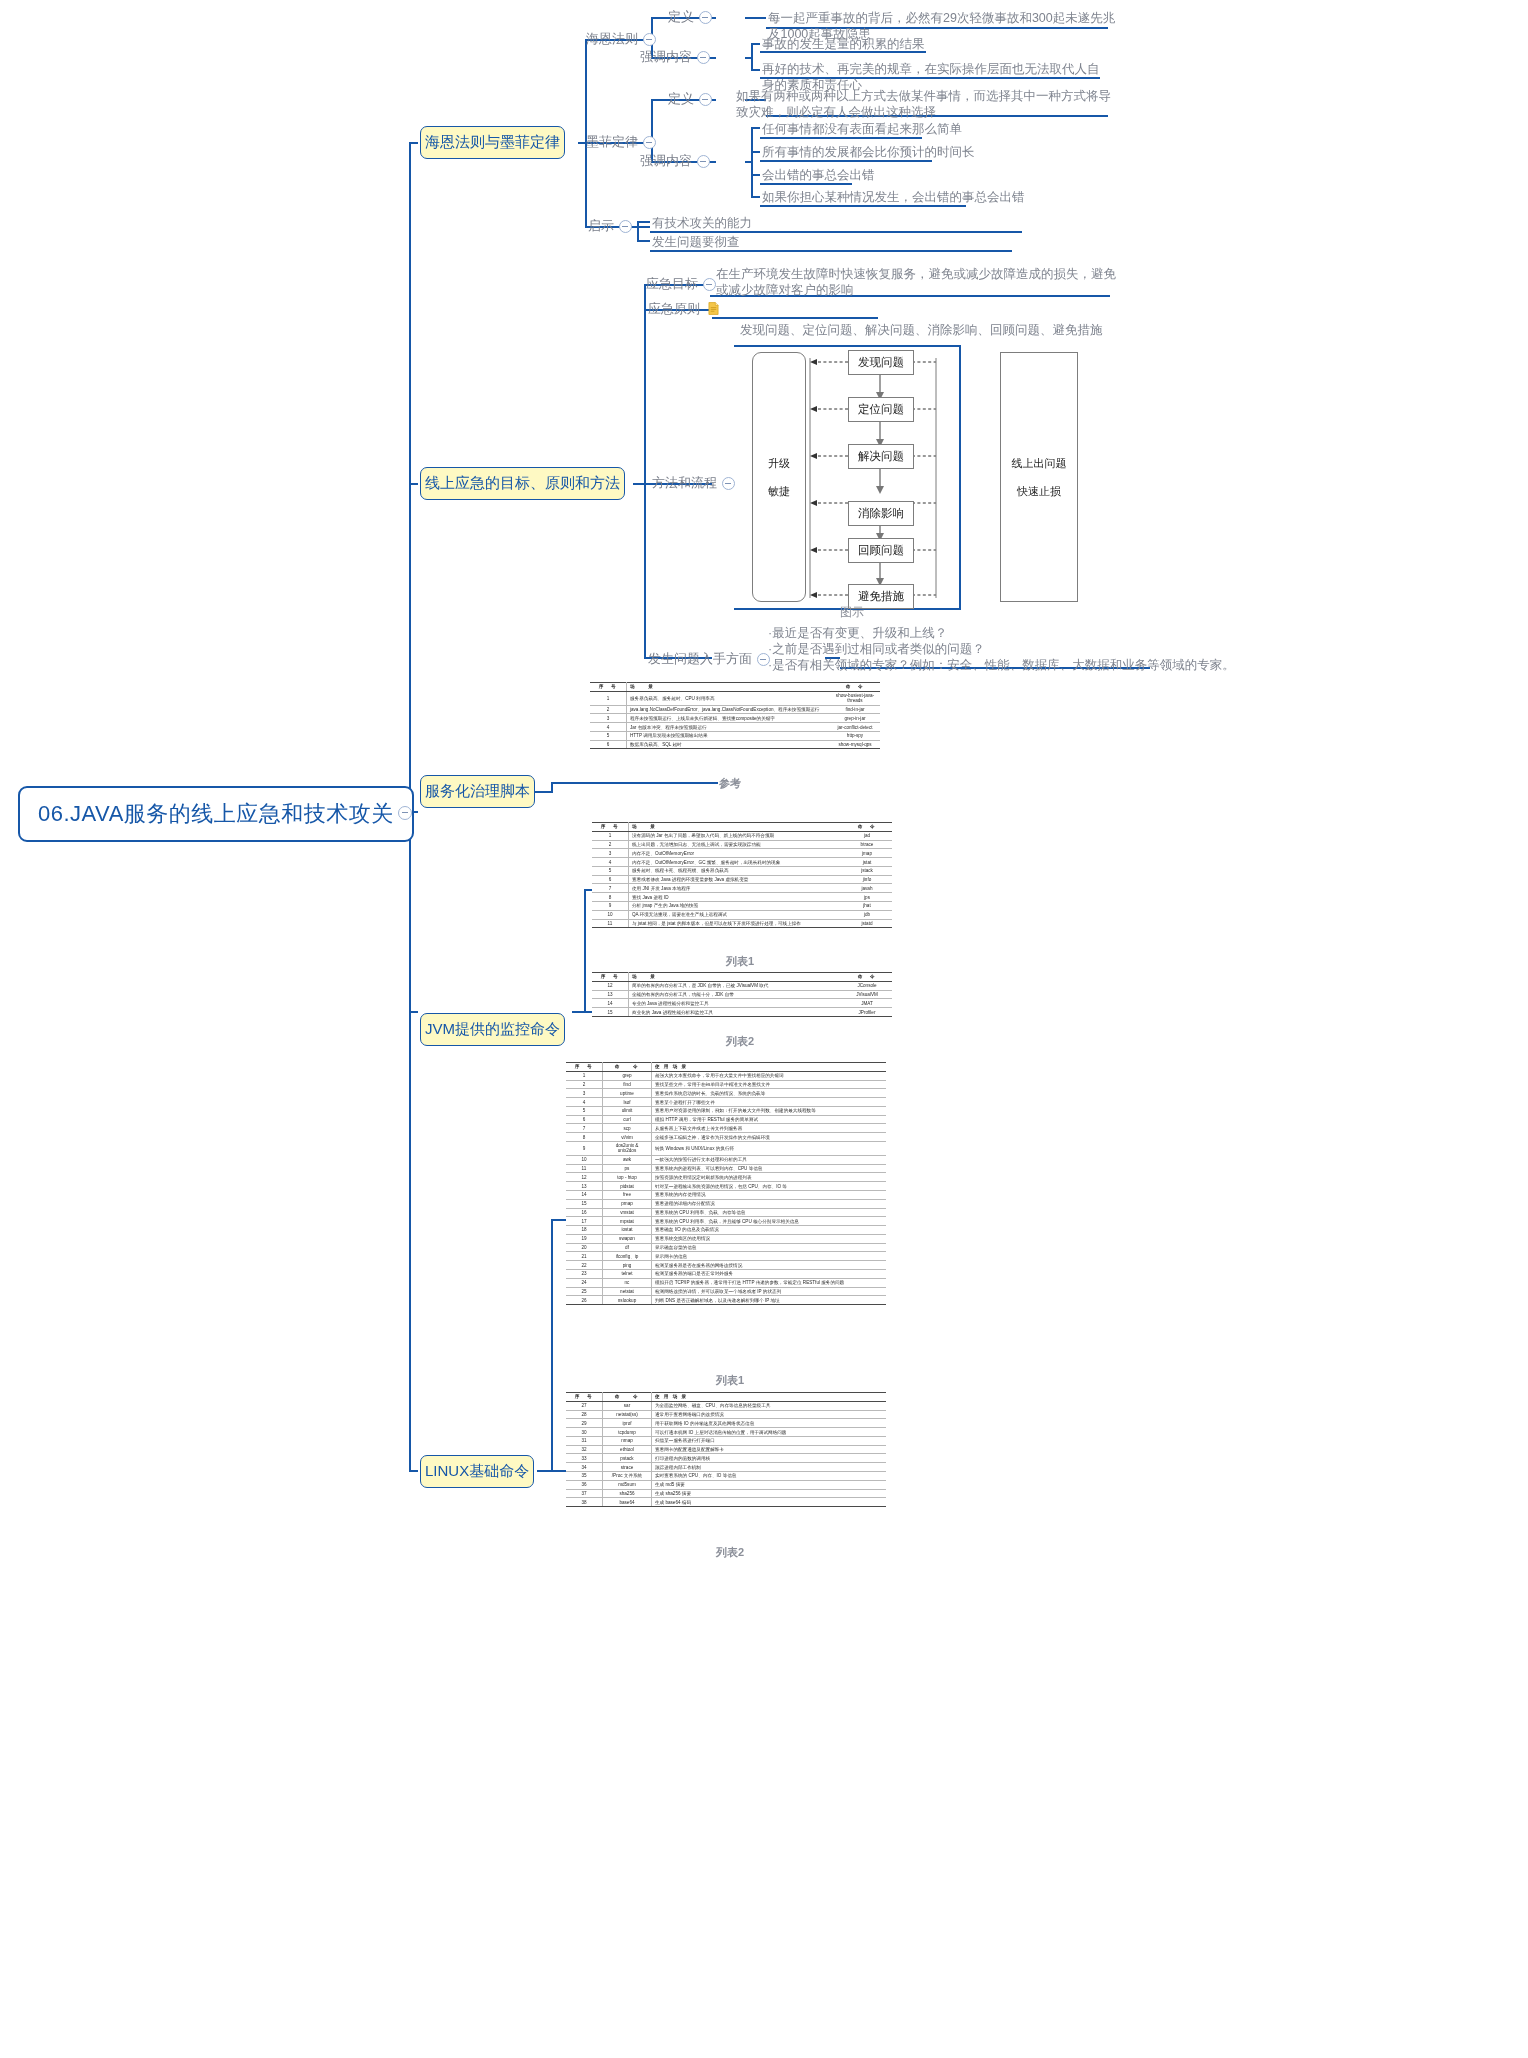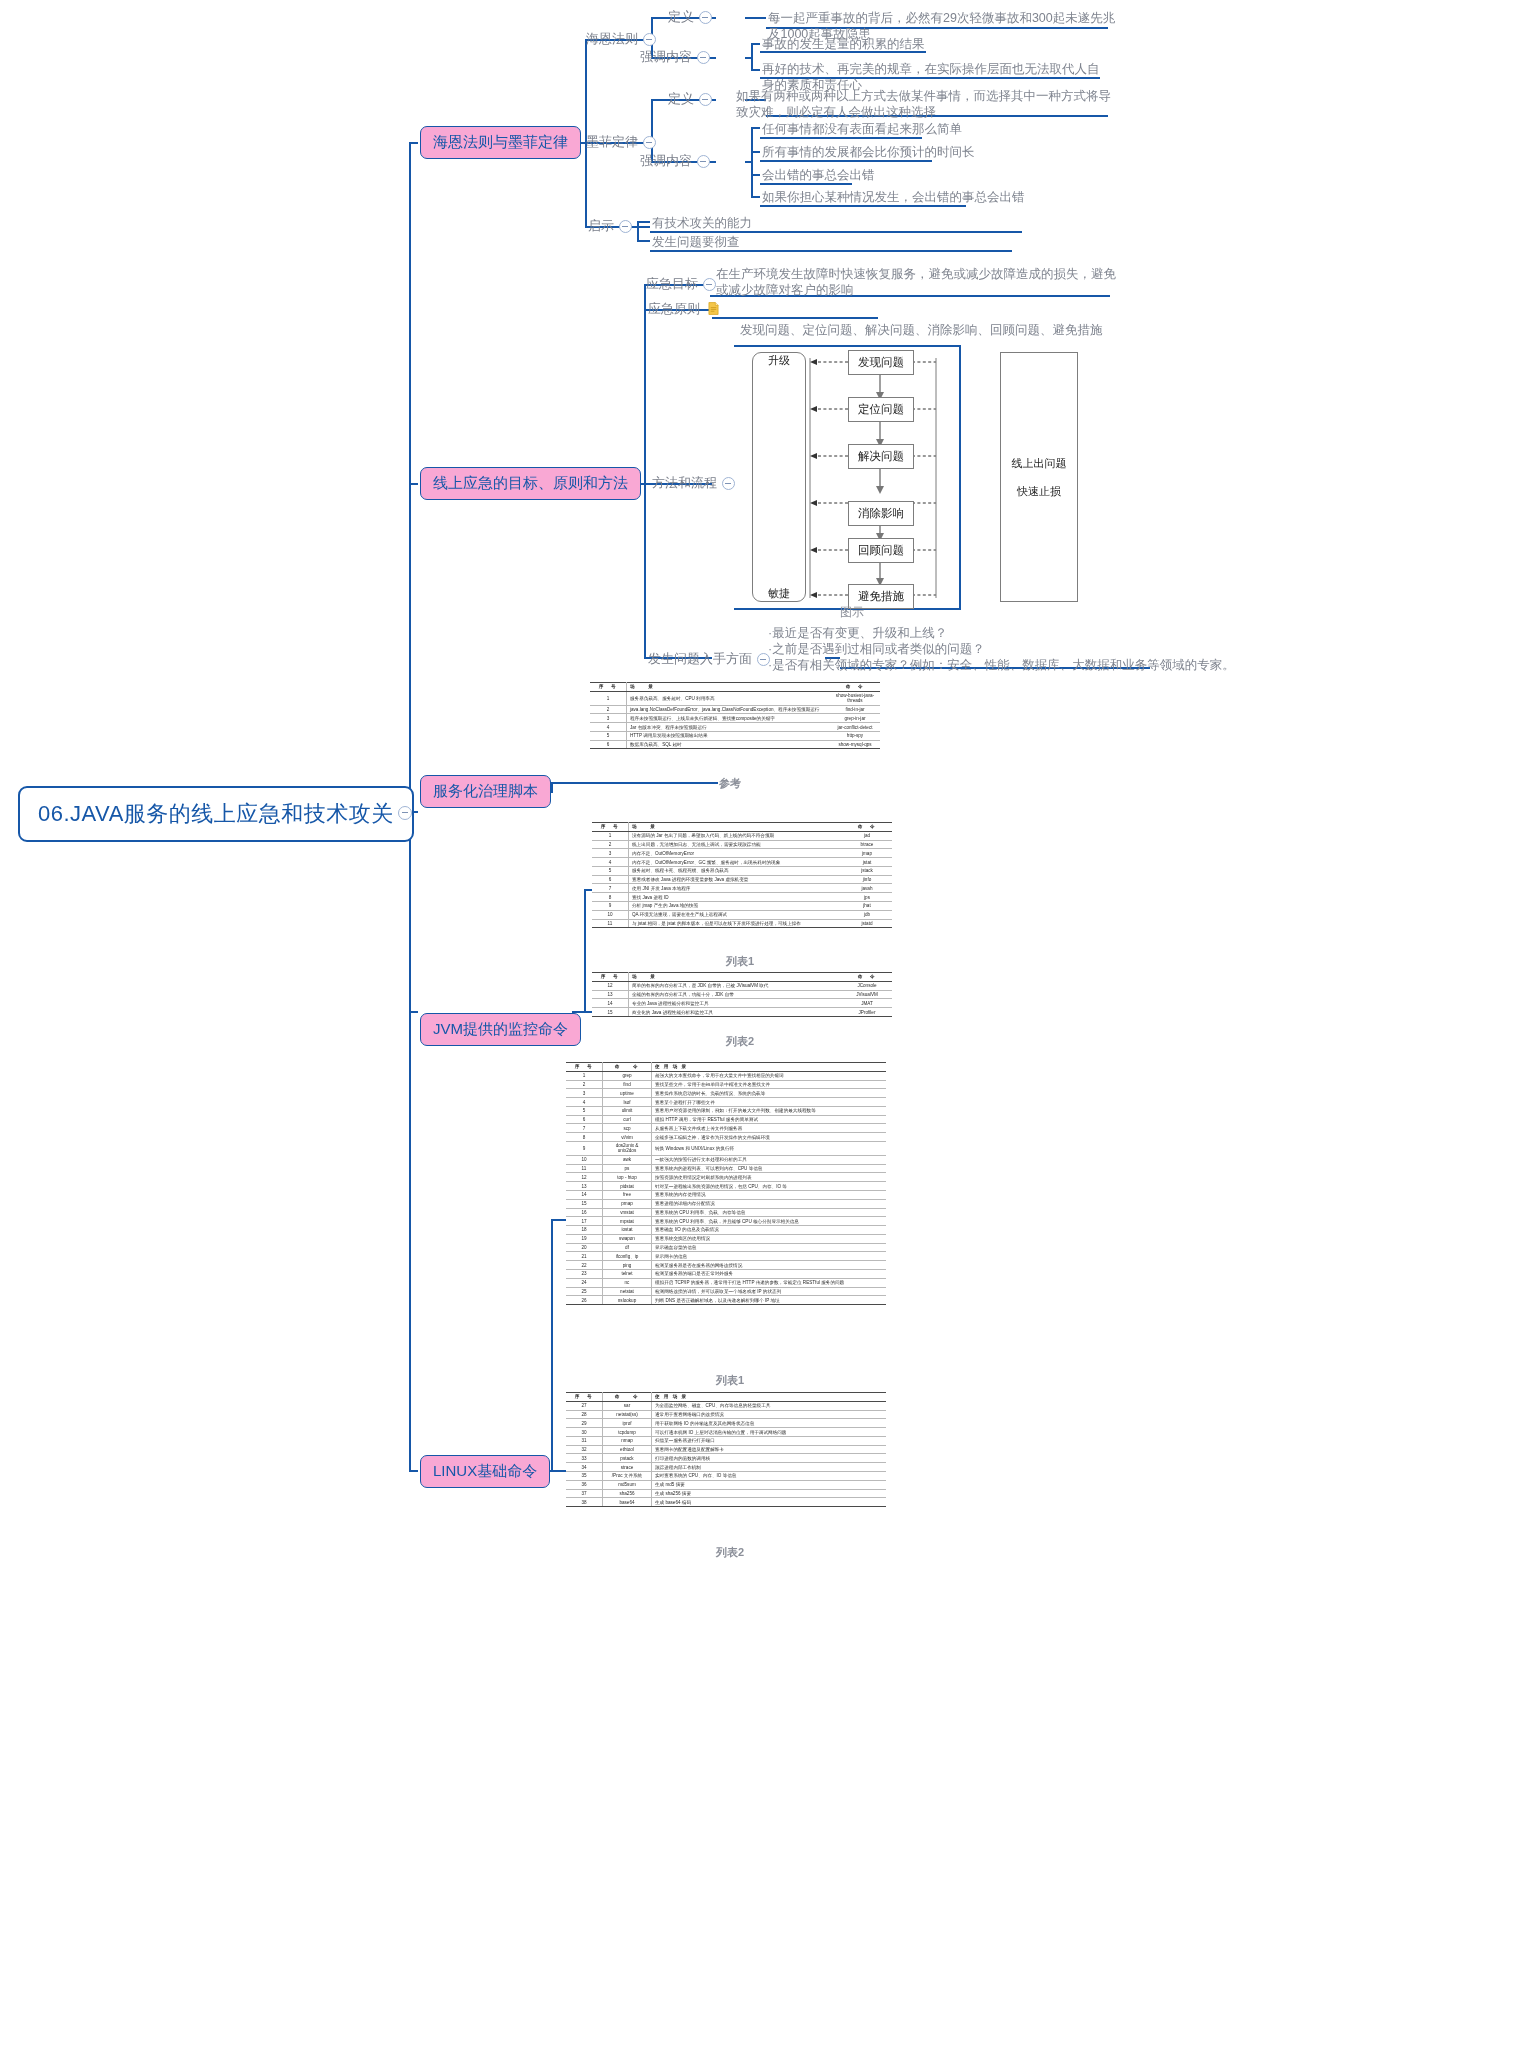--- a/index.html
+++ b/index.html
@@ -6,22 +6,22 @@
   body{width:1528px;height:2058px;position:relative;font-family:"Liberation Sans","DejaVu Sans",sans-serif;overflow:hidden;}
   #canvas{position:absolute;left:0;top:0;width:1528px;height:2058px;}
   svg.wires{position:absolute;left:0;top:0;width:1528px;height:2058px;pointer-events:none;}
 
   .node{position:absolute;white-space:nowrap;}
   .root{
     border:2px solid #1657a8;border-radius:9px;background:#fff;
     color:#1657a8;font-size:22px;padding:11px 18px;letter-spacing:.5px;
   }
   .topic1{
-    border:1.6px solid #1657a8;border-radius:7px;background:#f9a8d4;
-    color:#1657a8;font-size:15px;padding:6px 12px;
+    border:1.6px solid #1657a8;border-radius:7px;background:#fef9c3;
+    color:#1657a8;font-size:15px;padding:6px 4px;
   }
   .topic2{color:#7a7f8a;font-size:13px;}
   .leaf{color:#7f848f;font-size:12.5px;line-height:16px;white-space:normal;}
   .leaf.wrap{white-space:normal;}
   .collapse{
     display:inline-block;width:11px;height:11px;border:1px solid #9fb4d4;border-radius:50%;
     position:relative;vertical-align:middle;margin:0 5px;background:#fff;
   }
   .collapse::after{
     content:"";position:absolute;left:2px;top:4.5px;width:6px;height:1px;background:#7e93b5;
@@ -30,21 +30,21 @@
     position:absolute;width:12px;height:12px;border:1px solid #9fb4d4;border-radius:50%;background:#fff;
   }
   .rootdot::after{content:"";position:absolute;left:2.5px;top:5px;width:6px;height:1px;background:#7e93b5;}
 
   
   .flowwrap{position:absolute;}
   .fbox{
     position:absolute;border:1px solid #7d7d7d;background:#fff;
     font-size:11.5px;color:#222;display:flex;align-items:center;justify-content:center;
   }
-  .fbox.round{border-radius:9px;justify-content:space-between;}
+  .fbox.round{border-radius:9px;}
   .fbox.tall{flex-direction:column;gap:13px;font-size:11px;}
   .caption{position:absolute;color:#8b8f99;font-size:12px;}
 
   
   .tbl{position:absolute;border-collapse:collapse;background:#fff;font-size:4.6px;color:#2b2b2b;}
   .tbl td,.tbl th{border-top:0.4px solid #b9b9b9;border-bottom:0.4px solid #b9b9b9;
     padding:1.4px 3px;font-weight:normal;vertical-align:middle;}
   .tbl th{font-weight:bold;border-top:0.9px solid #4a4a4a;border-bottom:0.9px solid #4a4a4a;
     letter-spacing:1.5px;text-align:center;}
   .tbl tr:last-child td{border-bottom:0.9px solid #4a4a4a;}

